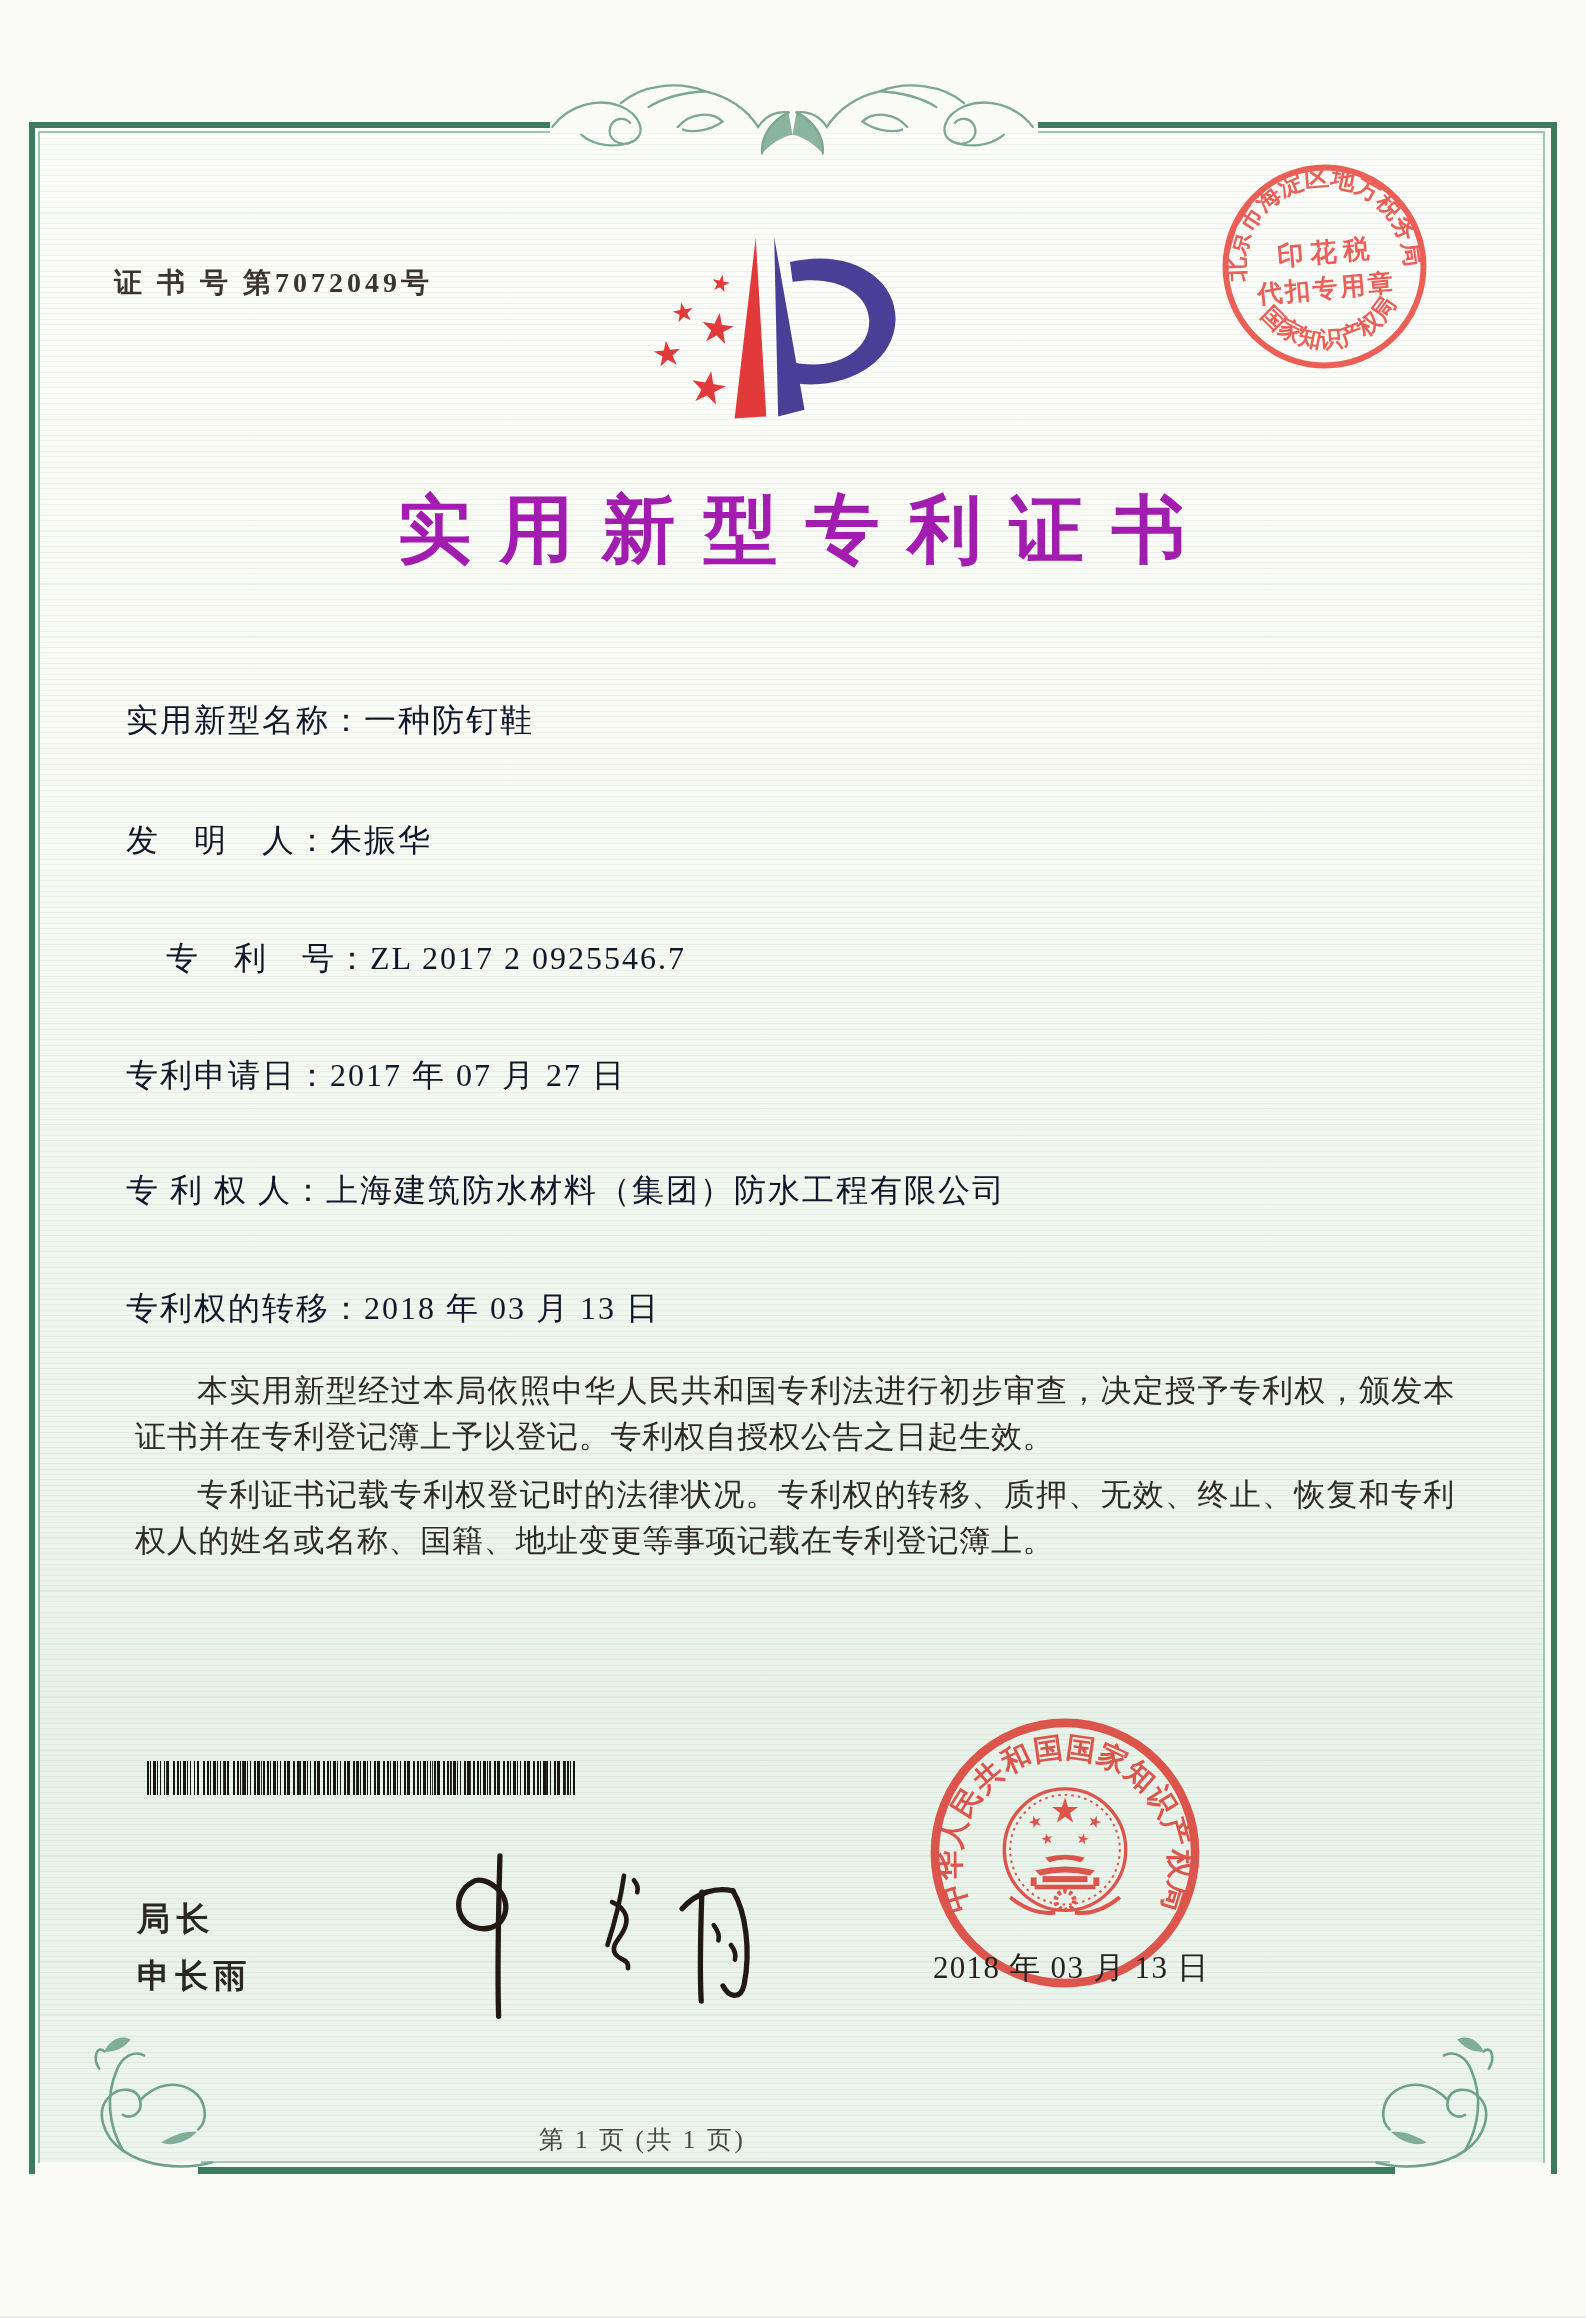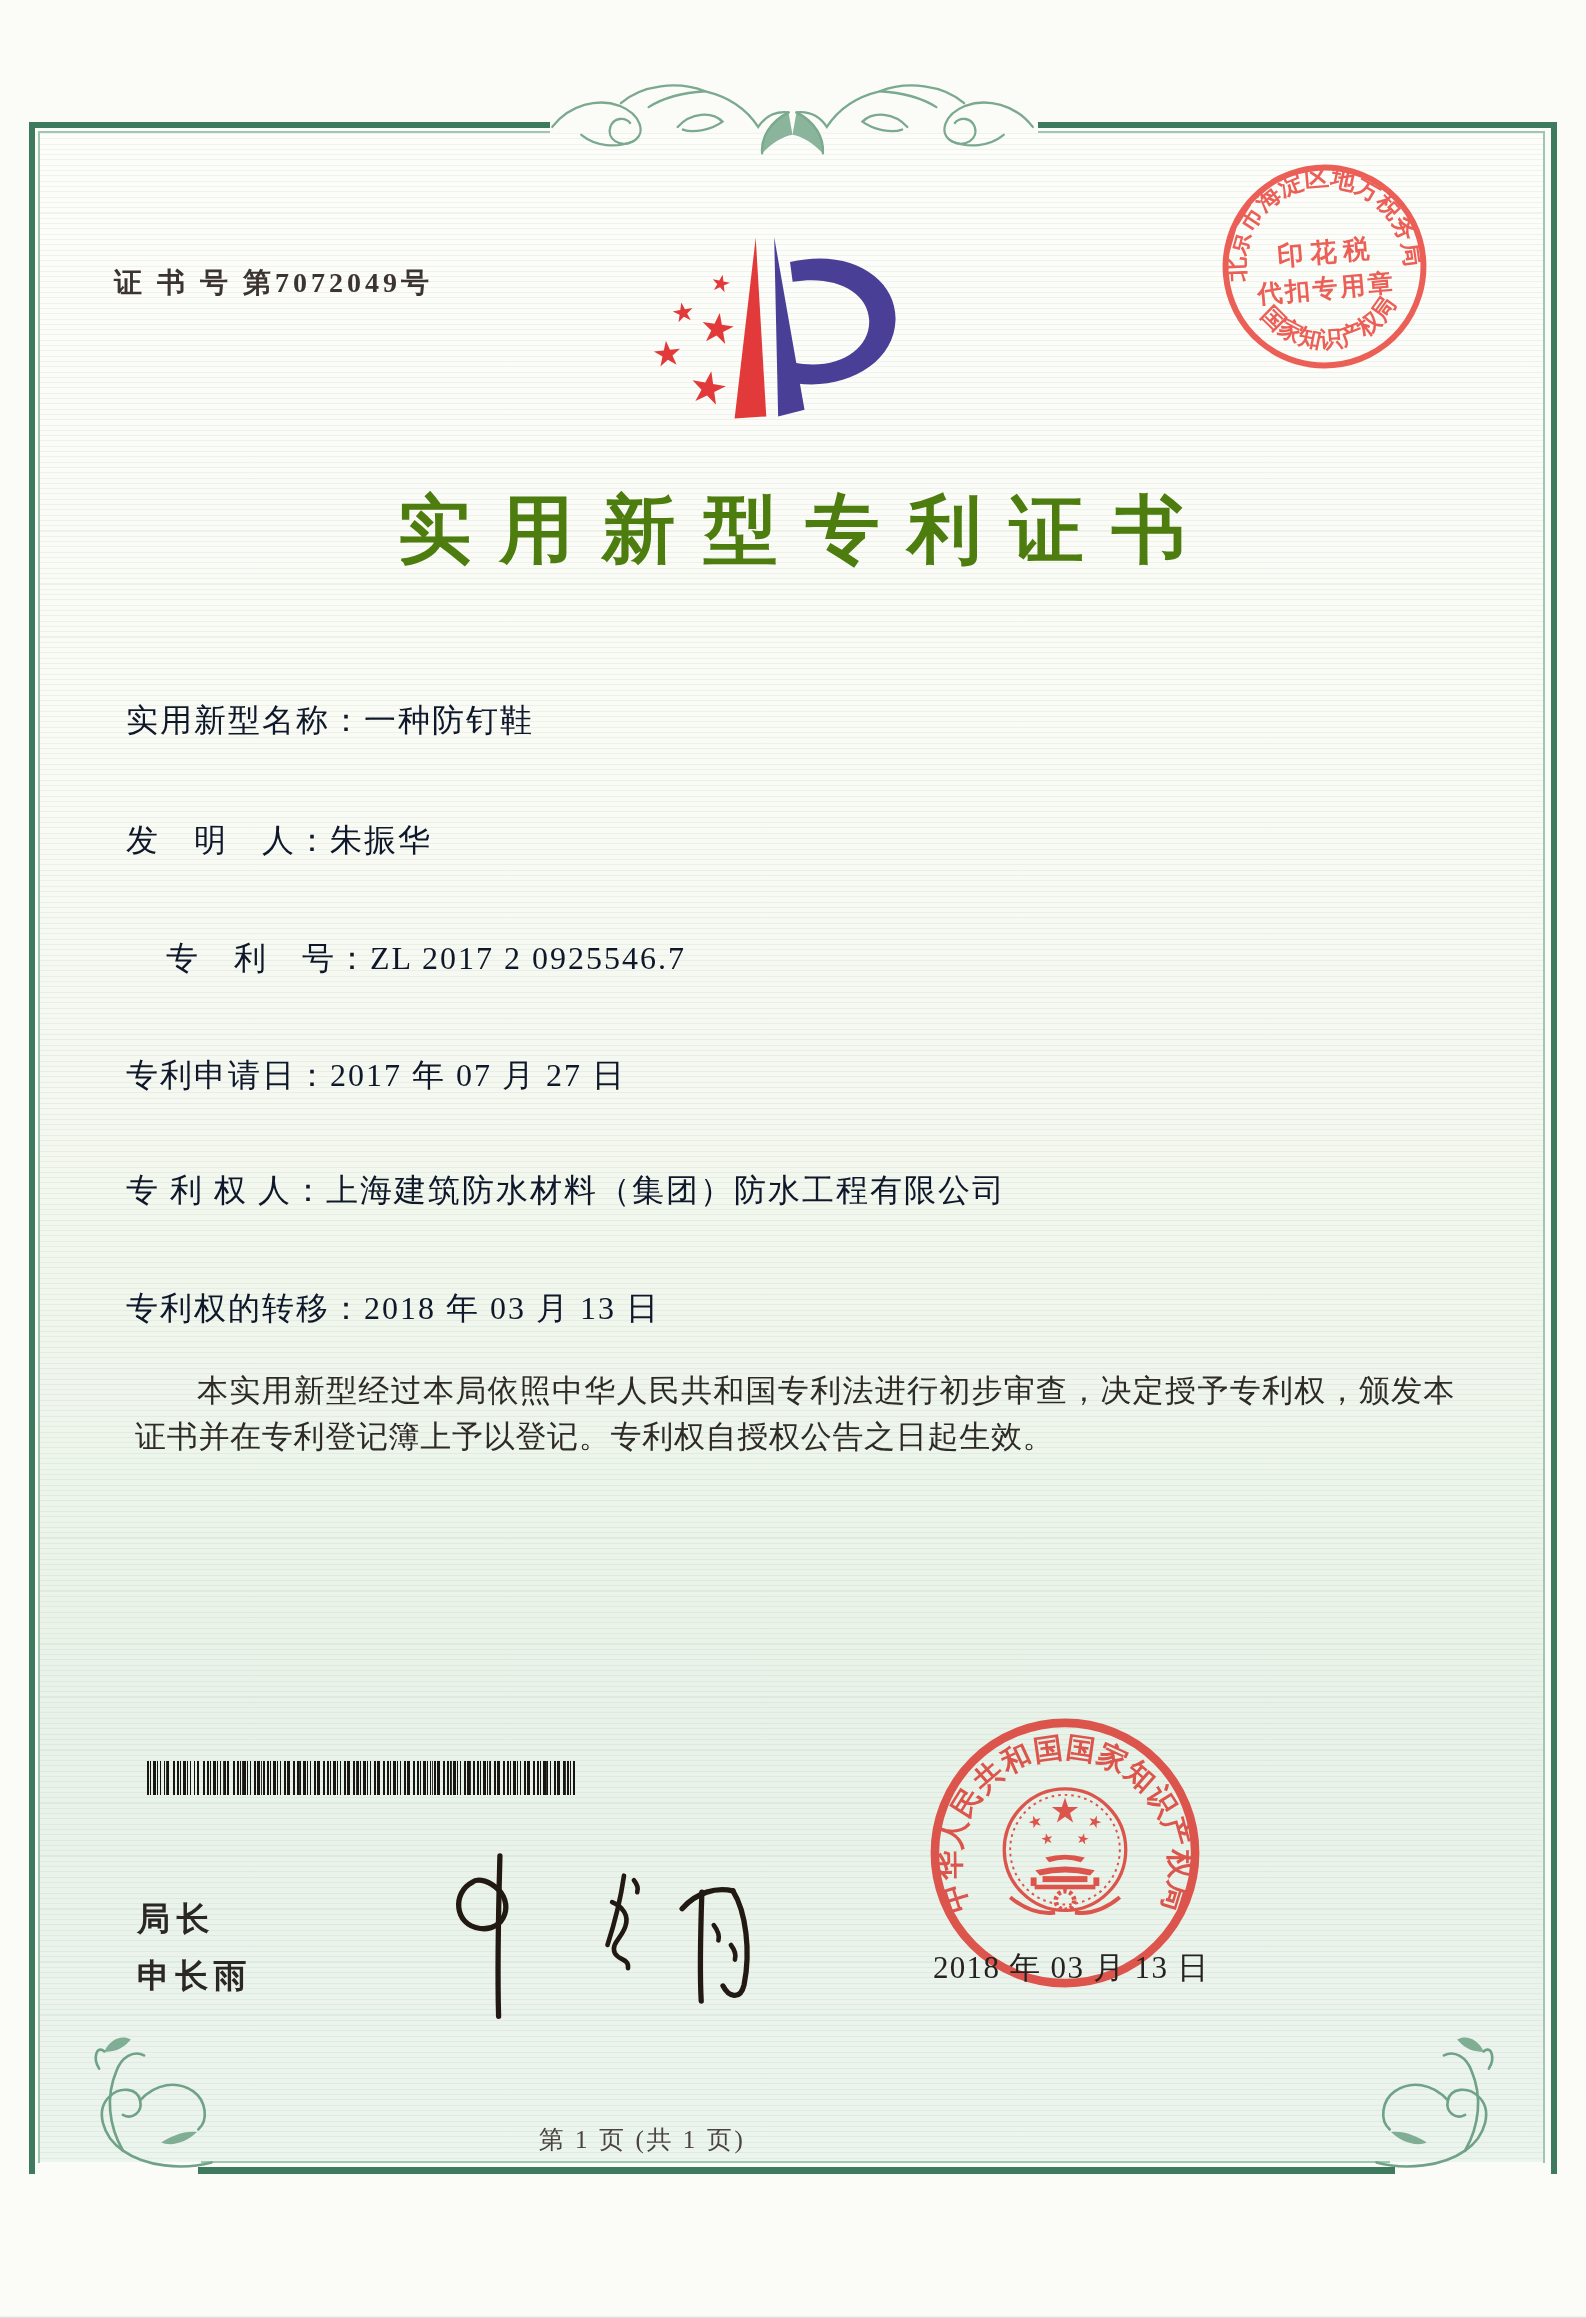--- a/index.html
+++ b/index.html
@@ -20,21 +20,21 @@
   }
   .scan-edge-bottom{position:absolute;left:0;bottom:0;width:100%;height:3.3px;background:linear-gradient(0deg,#c8c8c2,rgba(200,200,194,0));}
   
   .cert-no{
     position:absolute;left:114px;top:264px;
     font-size:28px;letter-spacing:4px;color:#3b3430;font-weight:bold;
   }
   .title{
     position:absolute;left:0;top:481px;width:100%;text-align:center;
     font-size:74px;font-weight:bold;letter-spacing:28px;padding-left:24px;box-sizing:border-box;
-    color:#4d7c0f;
+    color:#a21caf;
   }
   
   .field{
     position:absolute;left:126px;font-size:32px;letter-spacing:2px;color:#0f172a;white-space:nowrap;
   }
   
   .paras{
     position:absolute;left:123px;top:1356px;width:1344px;
     font-size:31px;line-height:46px;letter-spacing:0.7px;text-align:justify;color:#2e2a26;
   }
@@ -174,20 +174,21 @@
 
 <div class="field" style="top:699px;"><span>实用新型名称：</span><span>一种防钉鞋</span></div>
 <div class="field" style="top:819px;"><span>发　明　人：</span><span>朱振华</span></div>
 <div class="field" style="top:937px;margin-left:40px;"><span>专　利　号：</span><span>ZL 2017 2 0925546.7</span></div>
 <div class="field" style="top:1054px;"><span>专利申请日：</span><span>2017 年 07 月 27 日</span></div>
 <div class="field" style="top:1169px;"><span>专 利 权 人：</span><span>上海建筑防水材料（集团）防水工程有限公司</span></div>
 <div class="field" style="top:1287px;"><span>专利权的转移：</span><span>2018 年 03 月 13 日</span></div>
 
 <div class="paras">
   <p>本实用新型经过本局依照中华人民共和国专利法进行初步审查，决定授予专利权，颁发本证书并在专利登记簿上予以登记。专利权自授权公告之日起生效。</p>
+  <p>专利证书记载专利权登记时的法律状况。专利权的转移、质押、无效、终止、恢复和专利权人的姓名或名称、国籍、地址变更等事项记载在专利登记簿上。</p>
 </div>
 
 <div class="barcode"></div>
 
 <div class="director-title">局长</div>
 <div class="director-name">申长雨</div>
 
 <svg style="left:406px;top:1846px;" width="370" height="198" viewBox="0 0 560 300">
   <g fill="none" stroke="#221a12" stroke-width="8" stroke-linecap="round">
     <path d="M142 15 C 140 90, 138 190, 140 258"></path>

